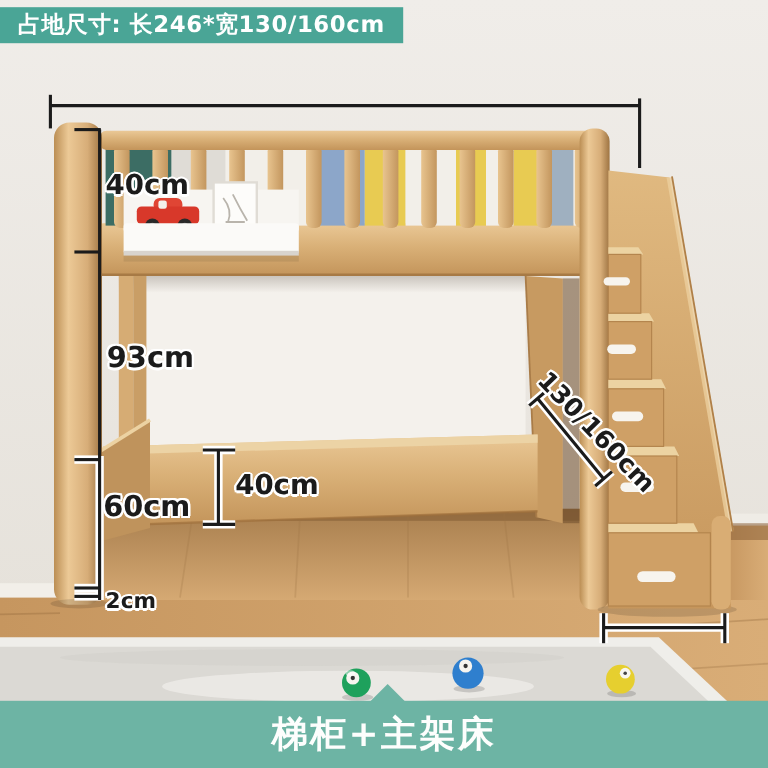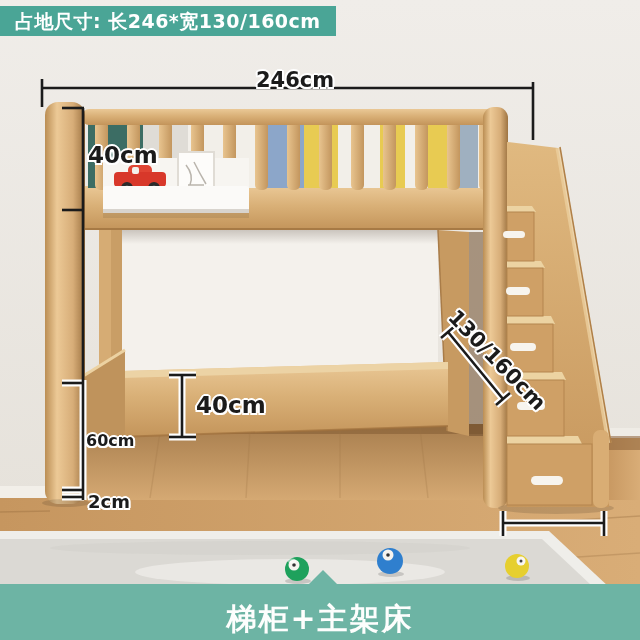--- a/index.html
+++ b/index.html
@@ -5,30 +5,30 @@
   html,body{margin:0;padding:0;background:#fff;}
   #stage{position:relative;width:640px;height:640px;overflow:hidden;
          font-family:"DejaVu Sans","Liberation Sans",sans-serif;}
   #scene{position:absolute;left:0;top:0;z-index:1;}
   .dim{position:absolute;z-index:5;font-weight:700;color:#1b1b1b;white-space:nowrap;
        text-shadow:2px 0 0 #fff,-2px 0 0 #fff,0 2px 0 #fff,0 -2px 0 #fff,
                    1.5px 1.5px 0 #fff,-1.5px 1.5px 0 #fff,1.5px -1.5px 0 #fff,-1.5px -1.5px 0 #fff;}
   #dim-246{left:295px;top:68px;font-size:21px;font-weight:600;transform:translateX(-50%);}
   #dim-40a{left:88px;top:142px;font-size:23px;}
   #dim-93{left:89px;top:284px;font-size:24px;}
-  #dim-60{left:86px;top:431px;font-size:16px;}
+  #dim-60{left:86px;top:408px;font-size:24px;}
   #dim-2{left:88px;top:491px;font-size:18px;}
   #dim-40b{left:196px;top:392px;font-size:23px;}
   #dim-130{left:497px;top:348px;font-size:21px;transform:translateX(-50%) rotate(46deg);}
   #dim-45{left:556px;top:530px;font-size:25px;transform:translateX(-50%);}
   #header-badge{position:absolute;left:0;top:6px;z-index:6;height:30px;line-height:30px;
        padding:0 15px;background:#4aa596;color:#fff;font-size:19px;font-weight:700;
        letter-spacing:.5px;}
   #footer-banner{position:absolute;left:0;top:584px;width:640px;height:56px;z-index:6;
-       background:#6db4a4;display:flex;align-items:flex-end;justify-content:center;}
+       background:#6db4a4;display:flex;align-items:center;justify-content:center;}
   #footer-banner .txt{color:#fdfefd;font-size:30px;font-weight:700;letter-spacing:2px;}
   #banner-notch{position:absolute;left:308px;top:570px;z-index:6;width:0;height:0;
        border-left:15px solid transparent;border-right:15px solid transparent;
        border-bottom:15px solid #6db4a4;}
 </style>
 </head>
 <body>
 
 <div id="stage">
 
@@ -273,22 +273,22 @@
       </g>
       <line x1="503" y1="523" x2="604" y2="523"></line>
       <line x1="503" y1="511" x2="503" y2="536"></line>
       <line x1="604" y1="511" x2="604" y2="536"></line>
     </g>
   </g>
 </svg>
 
 <div id="header-badge">占地尺寸: 长246*宽130/160cm</div>
 
-<div id="dim-246" class="dim">246cm</div>
 <div id="dim-40a" class="dim">40cm</div>
+<div id="dim-93" class="dim">93cm</div>
 <div id="dim-60" class="dim">60cm</div>
 <div id="dim-2" class="dim">2cm</div>
 <div id="dim-40b" class="dim">40cm</div>
 <div id="dim-130" class="dim">130/160cm</div>
 
 <div id="banner-notch"></div>
 <div id="footer-banner">
   <span class="txt">梯柜+主架床</span>
 </div>
 

